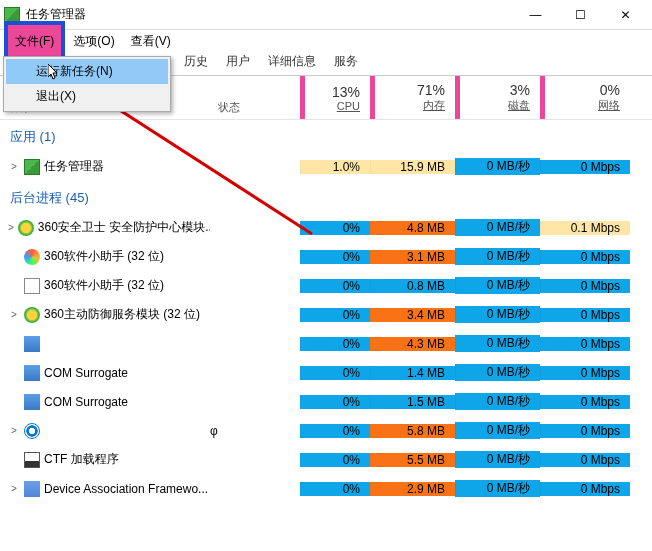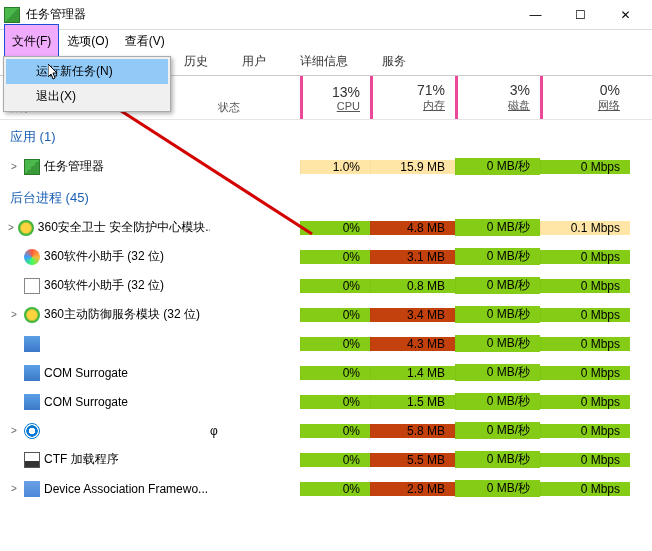--- a/index.html
+++ b/index.html
@@ -5,29 +5,29 @@
     * { box-sizing: border-box; margin: 0; padding: 0; }
     body { font-family: "Microsoft YaHei", "Segoe UI", sans-serif; font-size: 12px; background: #fff; width: 652px; height: 551px; overflow: hidden; position: relative; }
     .titlebar { height: 30px; background: #fff; display: flex; align-items: center; padding: 0 4px; border-bottom: 1px solid #ddd; }
     .titlebar .icon { width: 16px; height: 16px; margin-right: 6px; display:inline-block; background: linear-gradient(135deg,#4ab84a 0 50%,#3a9a3a 50% 100%); border:1px solid #2a7a2a; }
     .titlebar .title { flex: 1; font-size: 12px; color: #000; }
     .winbtns { display: flex; }
     .winbtn { width: 45px; height: 30px; display: flex; align-items: center; justify-content: center; color: #000; font-size: 12px; }
     .winbtn.close { color: #000; }
     .menubar { height: 22px; display: flex; align-items: center; padding: 0 4px; font-size: 12px; position: relative; }
     .menuitem { padding: 3px 8px; cursor: default; }
-    .menuitem.open { background: #f0abfc; border:1px solid #1d4ed8; padding:8px 7px;}
-    .tabs { height: 24px; display: flex; align-items: end; padding-left: 175px; gap: 16px; border-bottom: 1px solid #ccc; }
+    .menuitem.open { background: #ec4899; border:4px solid #1d4ed8; padding:8px 7px;}
+    .tabs { height: 24px; display: flex; align-items: end; padding-left: 175px; gap: 0; border-bottom: 1px solid #ccc; }
     .tab { padding: 4px 8px; border: 1px solid transparent; font-size: 12px; color:#333; }
     .dropdown { position: absolute; left: 3px; top: 56px; width: 168px; background: #f0f0f0; border: 1px solid #aaa; box-shadow: 2px 2px 4px rgba(0,0,0,0.3); z-index: 100; padding:2px;}
     .dd-item { padding: 4px 10px 4px 30px; font-size: 12px; cursor: default; position:relative; }
     .dd-item.hl { background: #91c9f7; }
     .cursor-ptr { position:absolute; left:42px; top:5px; font-size:14px; z-index:101; }
     .header-row { display: flex; height: 44px; border-bottom: 1px solid #e5e5e5; }
-    .hcell { display: flex; flex-direction: column; justify-content: center; align-items: flex-end; padding: 4px 10px; border-left: 3px solid #ec4899; color:#555; }
+    .hcell { display: flex; flex-direction: column; justify-content: center; align-items: flex-end; padding: 4px 10px; border-left: 5px solid #ec4899; color:#555; }
     .hcell .pct { font-size: 14px; color:#333; }
     .hcell .lbl { font-size: 11px; color:#555;text-decoration:underline;}
     .name-col { flex: 0 0 210px; display:flex; flex-direction:column; justify-content:flex-end; padding:4px 8px; color:#555; font-size:11px;}
     .status-col { flex: 0 0 90px; display:flex; flex-direction:column; justify-content:flex-end; padding:4px 8px; color:#555; font-size:11px;}
     .c-cpu { flex: 0 0 70px; }
     .c-mem { flex: 0 0 85px; }
     .c-disk { flex: 0 0 85px; }
     .c-net { flex: 0 0 90px; }
     .list { overflow-y: scroll; height: 430px; }
     .group-hdr { padding: 8px 10px 6px 10px; color: #1a5fb4; font-size: 13px; }
@@ -40,22 +40,22 @@
     .appicon { width:16px; height:16px; display:inline-block; flex-shrink:0;}
     .ico-tm { background: linear-gradient(135deg,#4ab84a 0 50%,#3a9a3a 50% 100%); border:1px solid #2a7a2a;}
     .ico-360s { background: radial-gradient(circle,#ffd23f 40%,#3cb43c 60%); border-radius:50%;}
     .ico-360h { background: conic-gradient(#ff5a3c,#ffb43c,#3cff5a,#3c9fff,#ff5a3c); border-radius:50%;}
     .ico-win { background:#fff; border:1px solid #888;}
     .ico-app { background:linear-gradient(#5aa0e6,#3c78c8);}
     .ico-cortana { background:radial-gradient(circle,#fff 30%,#0078d4 35% 55%,#fff 60%); border-radius:50%; border:1px solid #0078d4;}
     .ico-ctf { background:linear-gradient(#fff 0 60%,#333 60% 100%); border:1px solid #555;}
     .ico-dev { background:linear-gradient(#6aa0e6,#4c88d8);}
     
-    .h0 { background:#84cc16; }
-    .h1 { background:#c2410c; }
+    .h0 { background:#0ea5e9; }
+    .h1 { background:#f97316; }
     .h2 { background:#ffe6a6; }
     .arrow-line { position:absolute; left:62px; top:74px; z-index:99; pointer-events:none;}
     ::-webkit-scrollbar { width: 17px; background:#f0f0f0;}
     ::-webkit-scrollbar-thumb { background:#c0c0c0;}
     .status-icon { width:14px; height:14px; display:inline-block;}
   </style>
 </head>
 <body>
 
 <div class="titlebar">

